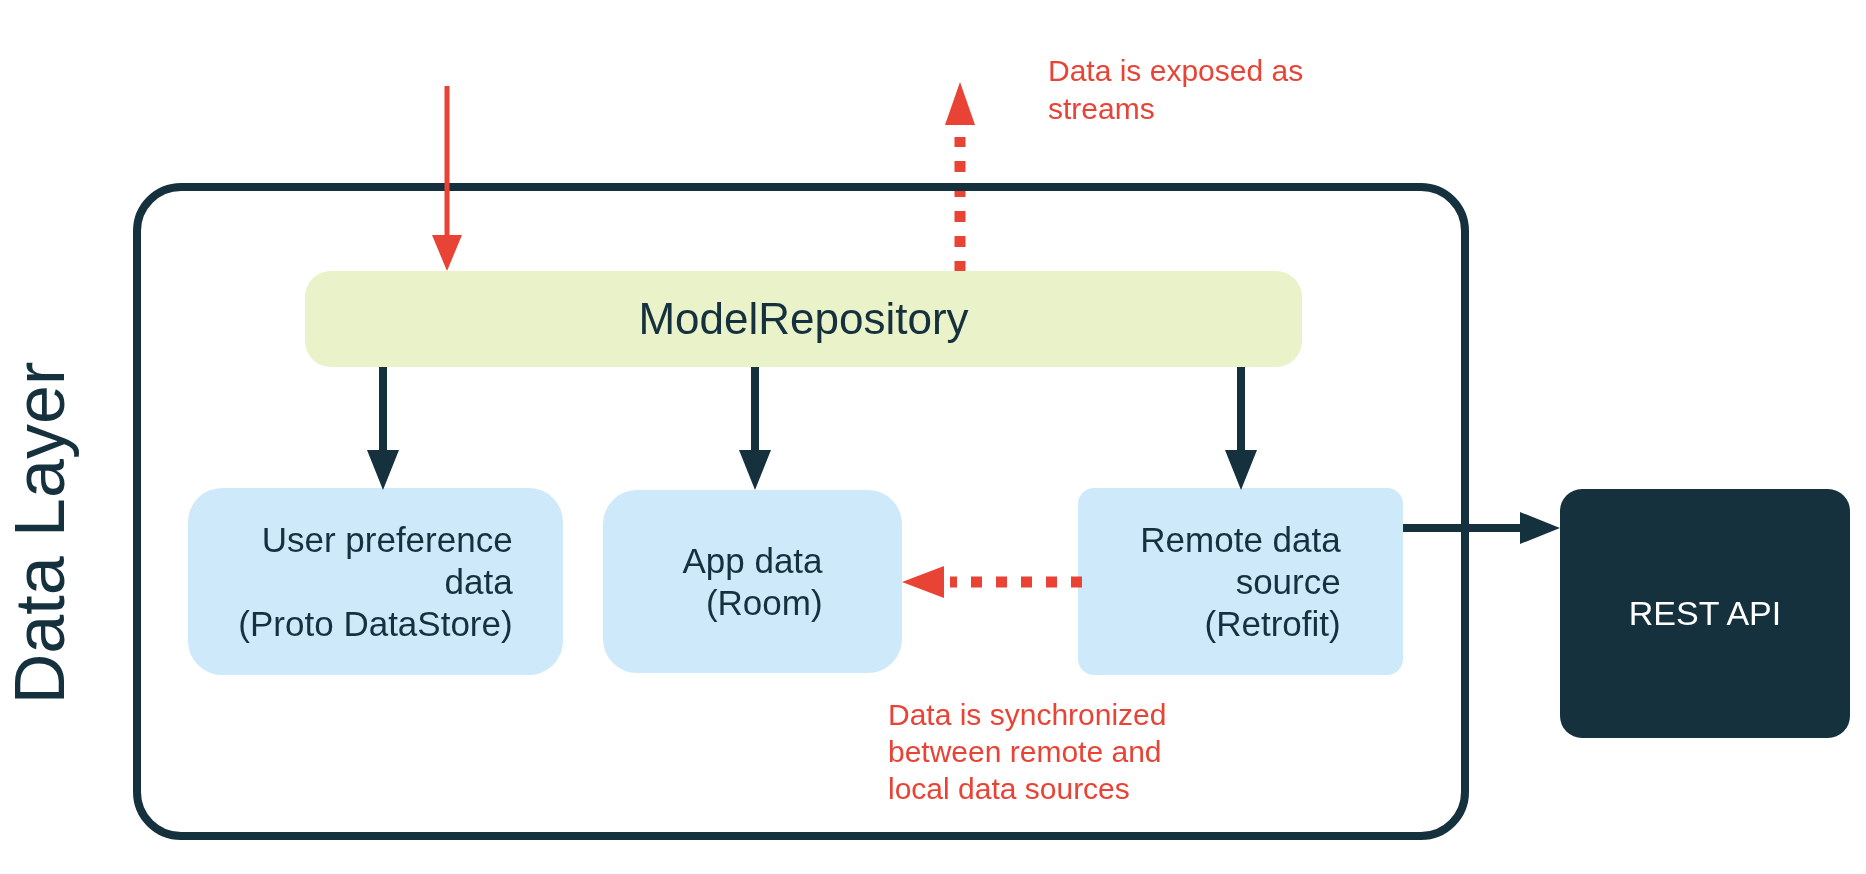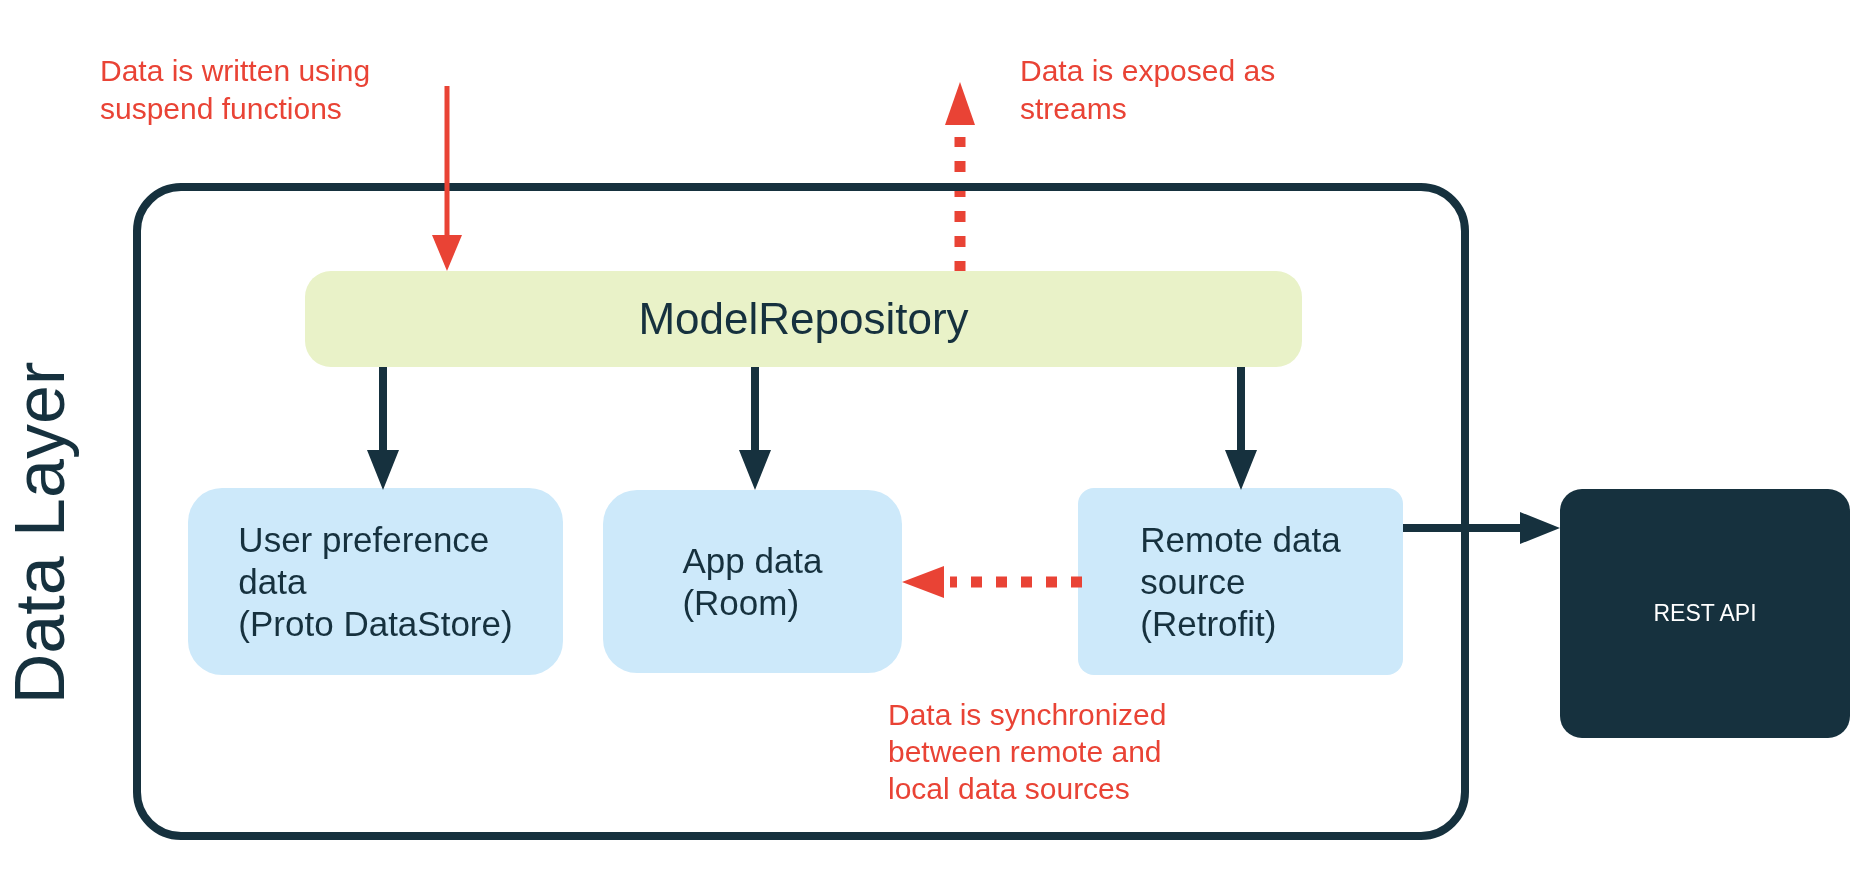--- a/index.html
+++ b/index.html
@@ -53,21 +53,21 @@
     line-height: 78px;
     z-index: 2;
     white-space: pre-line;
   }
 
   .node {
     position: absolute;
     display: flex;
     align-items: center;
     justify-content: center;
-    text-align: left;
+    text-align: right;
     color: var(--navy);
     z-index: 2;
     white-space: pre-line;
   }
 
   .repo-box {
     left: 305px; top: 271px;
     width: 997px; height: 96px;
     background: var(--repo_fill);
     border-radius: 26px;
@@ -90,36 +90,36 @@
     width: 290px; height: 249px;
     background: var(--navy);
     border-radius: 22px;
     color: var(--text_on_dark);
     display: flex;
     flex-direction: column;
     align-items: center;
     justify-content: center;
     gap: 64px;
     text-align: center;
-    font-size: 23px;
+    font-size: 34px;
     line-height: 41px;
     z-index: 2;
     white-space: pre-line;
   }
 
   .annotation {
     position: absolute;
     color: var(--red);
     font-size: 30px;
     line-height: 38px;
     white-space: pre-line;
     z-index: 4;
   }
   .ann-write  { left: 100px;  top: 52px; }
-  .ann-expose { left: 1020px; top: 52px; }
+  .ann-expose { left: 1048px; top: 52px; }
   .ann-sync   { left: 888px;  top: 696px; line-height: 37px; }
 
   .arrow-line-navy { stroke: var(--navy); stroke-width: 8; fill: none; }
   .arrow-head-navy { fill: var(--navy); stroke: none; }
   .arrow-line-red  { stroke: var(--red); stroke-width: 5; fill: none; }
   .arrow-head-red  { fill: var(--red); stroke: none; }
   .arrow-dotted-red {
     stroke: var(--red);
     stroke-width: 11;
     stroke-dasharray: 11 14;
@@ -158,22 +158,20 @@
   <div class="node source-box source-remote">
     <span>Remote data
 source
 (Retrofit)</span>
   </div>
 
   <div class="server-box">
     <span>REST API</span>
   </div>
 
-  <div class="annotation ann-write">Data is written using
-suspend functions</div>
   <div class="annotation ann-expose">Data is exposed as
 streams</div>
   <div class="annotation ann-sync">Data is synchronized
 between remote and
 local data sources</div>
 
   <svg class="arrow-layer layer-over">
 
     <g>
       <line class="arrow-line-red" x1="447" y1="86" x2="447" y2="240"></line>

